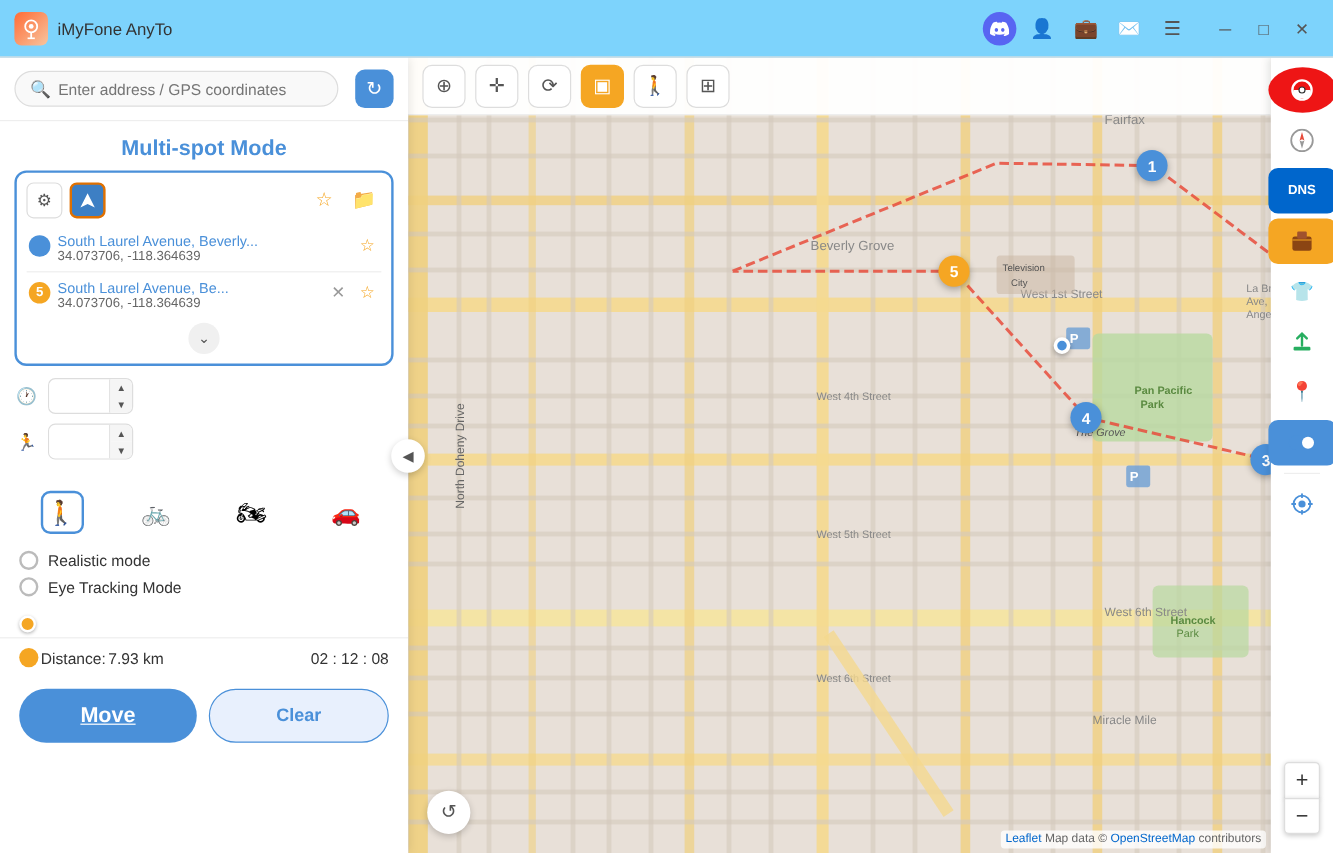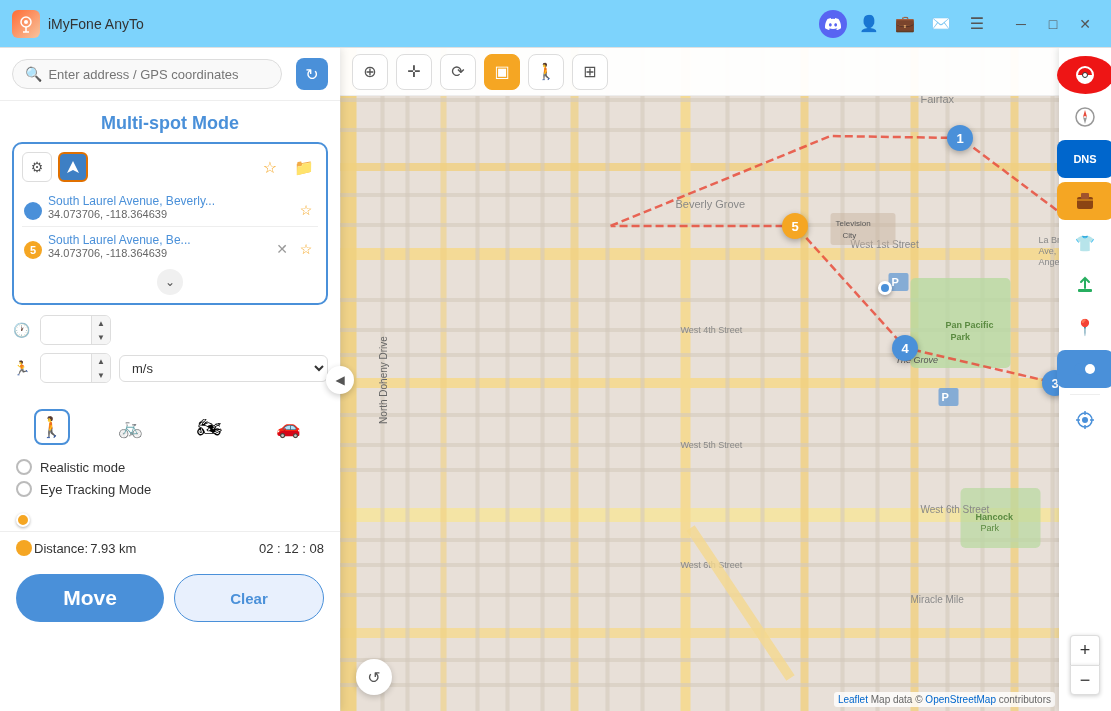--- a/index.html
+++ b/index.html
@@ -124,21 +124,21 @@
     .wp-star-btn, .wp-folder-btn {
       width: 28px; height: 28px;
       display: flex; align-items: center; justify-content: center;
       cursor: pointer; font-size: 16px;
     }
     .wp-star-btn { color: #f5a623; }
     .wp-folder-btn { color: #f5a623; }
 
     
     .waypoint-item {
-      display: flex; align-items: flex-end; padding: 4px 2px;
+      display: flex; align-items: flex-start; padding: 4px 2px;
       cursor: pointer; border-radius: 6px;
     }
     .wp-dot {
       width: 18px; height: 18px;
       border-radius: 50%;
       display: flex; align-items: center; justify-content: center;
       font-size: 10px; font-weight: bold; color: white;
       flex-shrink: 0; margin-top: 2px; margin-right: 6px;
     }
     .wp-dot.blue { background: #4a90d9; }
@@ -254,22 +254,23 @@
     }
     .dist-text { font-size: 13px; color: #333; font-weight: 500; }
     .time-text { font-size: 13px; color: #333; font-weight: 500; }
 
     
     .action-buttons {
       display: flex; gap: 10px; padding: 10px 16px;
     }
     .btn-move {
       flex: 1; padding: 12px; background: #4a90d9; color: white;
-      border: none; border-radius: 25px; font-size: 21px; font-weight: 600;
+      border: none; border-radius: 25px; font-size: 18px; font-weight: 600;
       cursor: pointer;
+      text-decoration: underline;
     }
     .btn-clear {
       flex: 1; padding: 12px; background: #e8f0fd; color: #4a90d9;
       border: 1px solid #4a90d9; border-radius: 25px; font-size: 15px; font-weight: 600;
       cursor: pointer;
     }
 
     
     .collapse-arrow {
       position: absolute;
@@ -514,25 +515,20 @@
 
       <div class="control-row">
         <div class="ctrl-icon">🏃</div>
         <div class="ctrl-spinner">
           <input type="text" style="">
           <div class="ctrl-spinner-btns">
             <button>▲</button>
             <button>▼</button>
           </div>
         </div>
-        <select class="ctrl-select">
-          <option>m/s</option>
-          <option>km/h</option>
-          <option>mph</option>
-        </select>
       </div>
     </div>
 
     <div class="transport-row">
       <div class="transport-btn active" title="Walk">🚶</div>
       <div class="transport-btn" title="Bike">🚲</div>
       <div class="transport-btn" title="Motorcycle">🏍</div>
       <div class="transport-btn" title="Car">🚗</div>
     </div>
 

